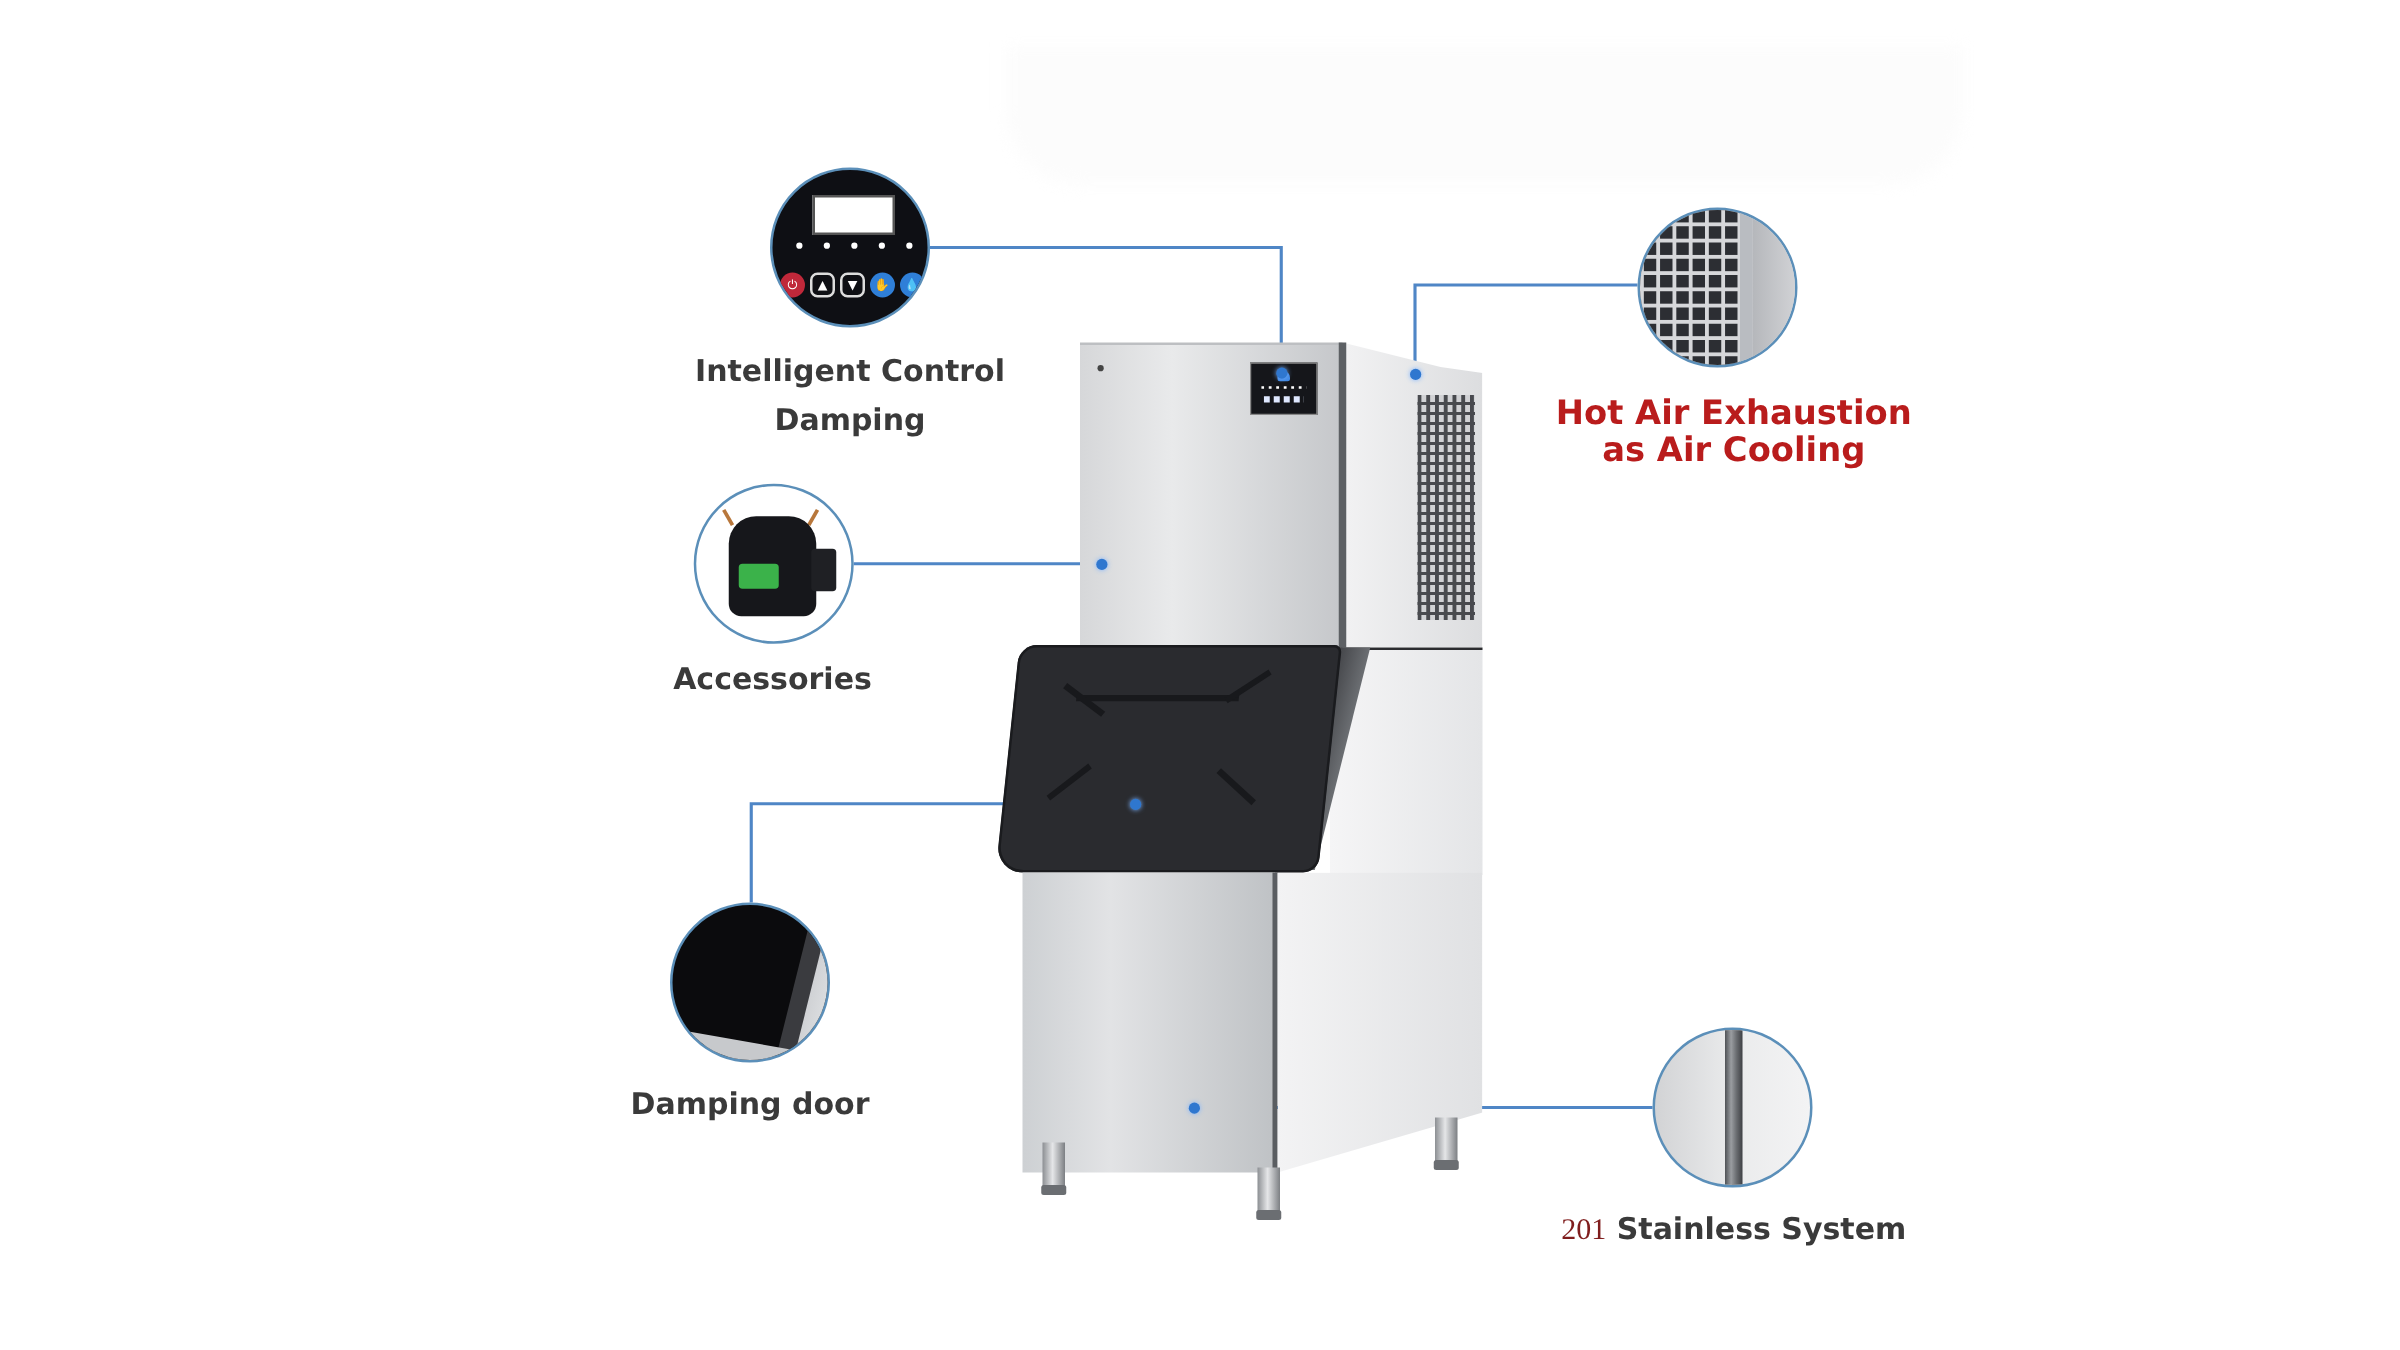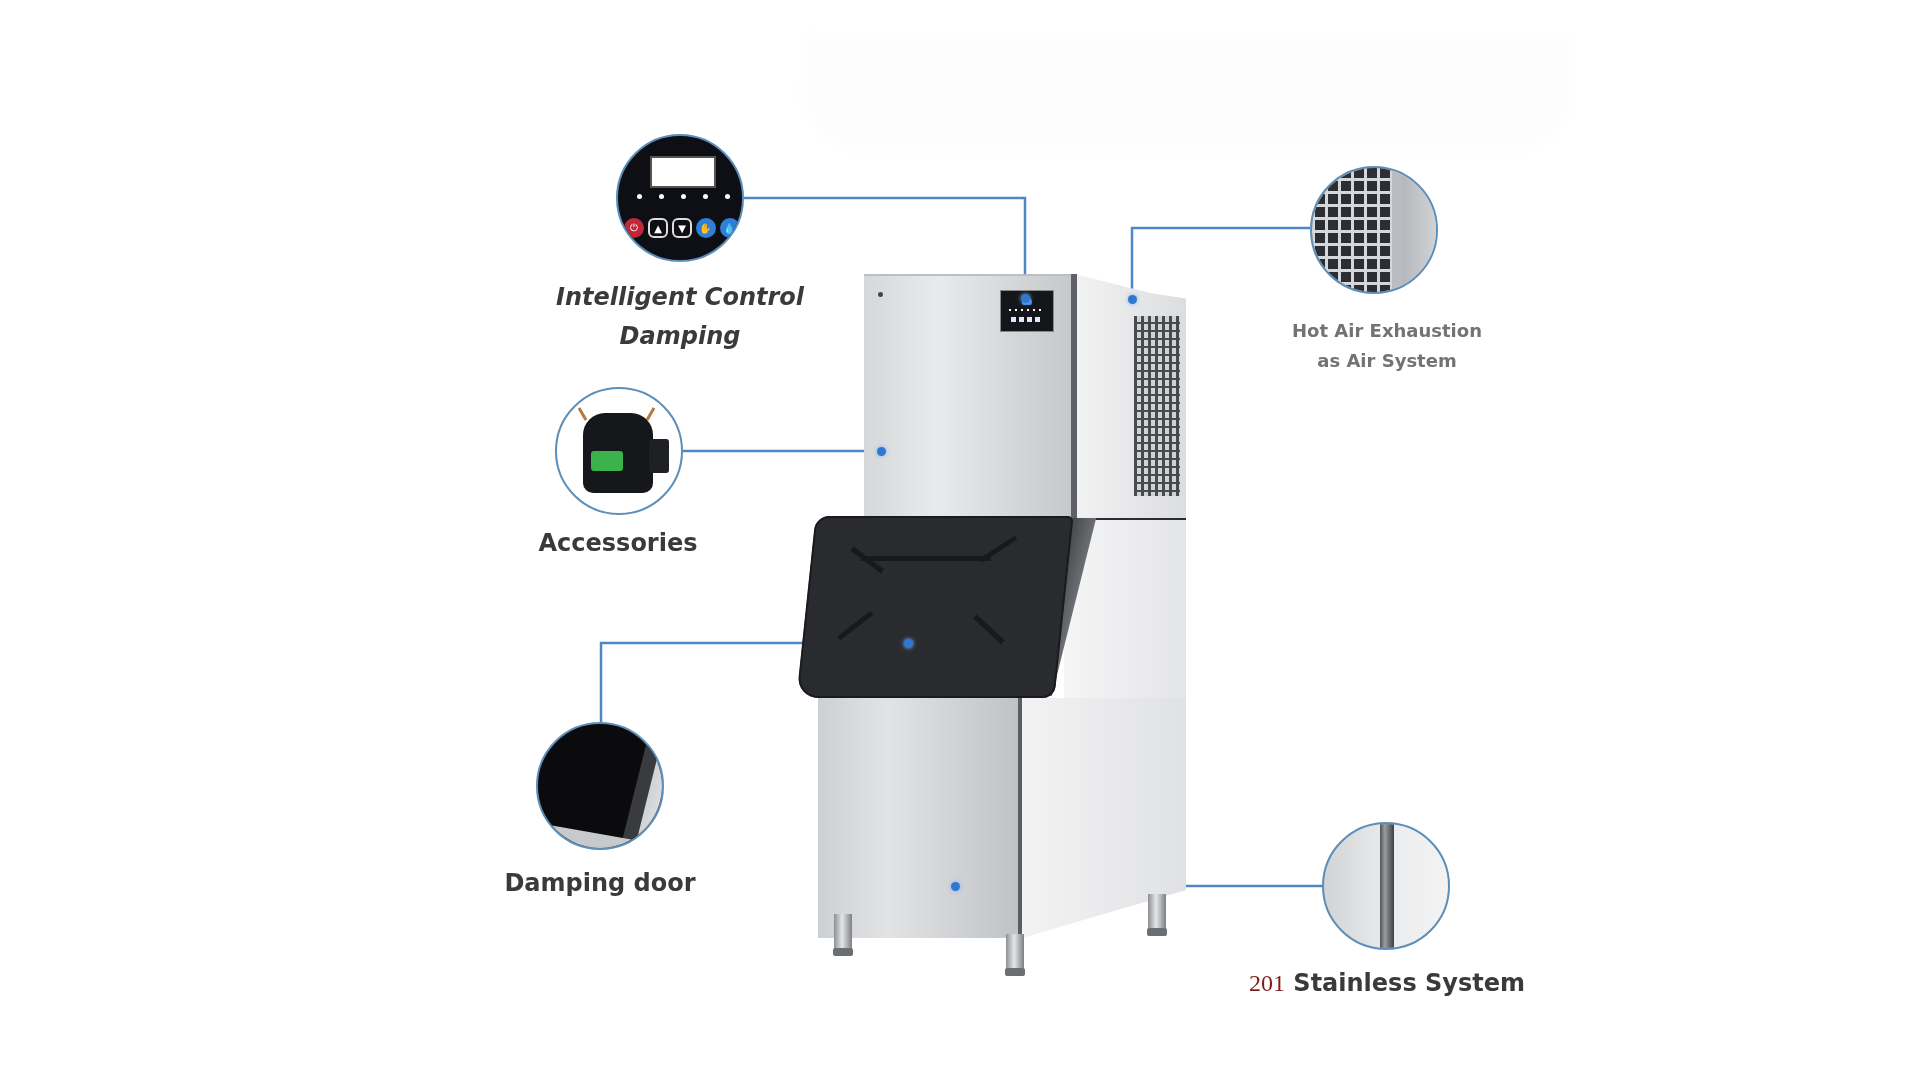--- a/index.html
+++ b/index.html
@@ -1,21 +1,21 @@
 <!DOCTYPE html>
 <html><head>
 <meta charset="utf-8">
 <style>
   html, body { margin:0; padding:0; background:#ffffff; }
   body { width:1920px; height:1080px; position:relative; overflow:hidden; font-family:"DejaVu Sans","Liberation Sans",sans-serif; }
   .glow { position:absolute; left:805px; top:38px; width:765px; height:110px; background:#fcfcfc; border-radius:0 0 60px 60px; filter:blur(6px); }
   svg.lines { position:absolute; left:0; top:0; }
   .callout-circle { position:absolute; width:128px; height:128px; border-radius:50%; border:2px solid #5b8fb9; overflow:hidden; box-sizing:border-box; background:#fff; }
   .label { position:absolute; text-align:center; color:#3a3a3a; font-weight:bold; font-size:24px; line-height:39px; }
-  .label.small { font-size:18px; line-height:30px; color:#737373; }
+  .label.small { font-size:27px; line-height:30px; color:#b91c1c; }
   .serif-num { font-family:"Liberation Serif","DejaVu Serif",serif; font-weight:normal; color:#7f1d1d; }
   
   .cp { background:#0e0f14; }
   .cp .lcd { position:absolute; left:32px; top:20px; width:62px; height:28px; background:#fff; border:2px solid #555; }
   .cp .dots { position:absolute; left:10px; top:58px; width:110px; display:flex; justify-content:space-around; }
   .cp .dot { width:5px; height:5px; background:#fff; border-radius:50%; }
   .cp .btns { position:absolute; left:0; top:82px; width:128px; display:flex; justify-content:center; gap:4px; }
   .cp .b { width:20px; height:20px; border-radius:6px; border:2px solid #ddd; box-sizing:border-box; color:#fff; font-size:10px; display:flex; align-items:center; justify-content:center; }
   .cp .b.red { background:#c0283a; border-color:#c0283a; border-radius:50%; }
   .cp .b.blue { background:#2f7fd8; border-color:#2f7fd8; border-radius:50%; }
@@ -132,33 +132,33 @@
       <div class="dot"></div>
   </div>
   <div class="btns">
     <div class="b red">⏻</div>
     <div class="b">▲</div>
     <div class="b">▼</div>
     <div class="b blue">✋</div>
     <div class="b blue">💧</div>
   </div>
 </div>
-<div class="label" style="left:530px;top:278px;width:300px;font-style:italic;">
+<div class="label" style="left:530px;top:278px;width:300px;">
   <div>Intelligent Control</div>
   <div>Damping</div>
 </div>
 
 <div class="callout-circle grille" style="left:1310px;top:166px;">
   <div class="mesh"></div>
   <div class="post"></div>
   <div class="side"></div>
 </div>
 <div class="label small" style="left:1237px;top:316px;width:300px;">
   <div>Hot Air Exhaustion</div>
-  <div>as Air System</div>
+  <div>as Air Cooling</div>
 </div>
 
 <div class="callout-circle comp" style="left:555px;top:387px;">
   <div class="pipe" style="left:24px;transform:rotate(-30deg);"></div>
   <div class="pipe" style="left:92px;transform:rotate(30deg);"></div>
   <div class="body"></div>
   <div class="label-g"></div>
   <div class="box"></div>
 </div>
 <div class="label" style="left:468px;top:524px;width:300px;">

